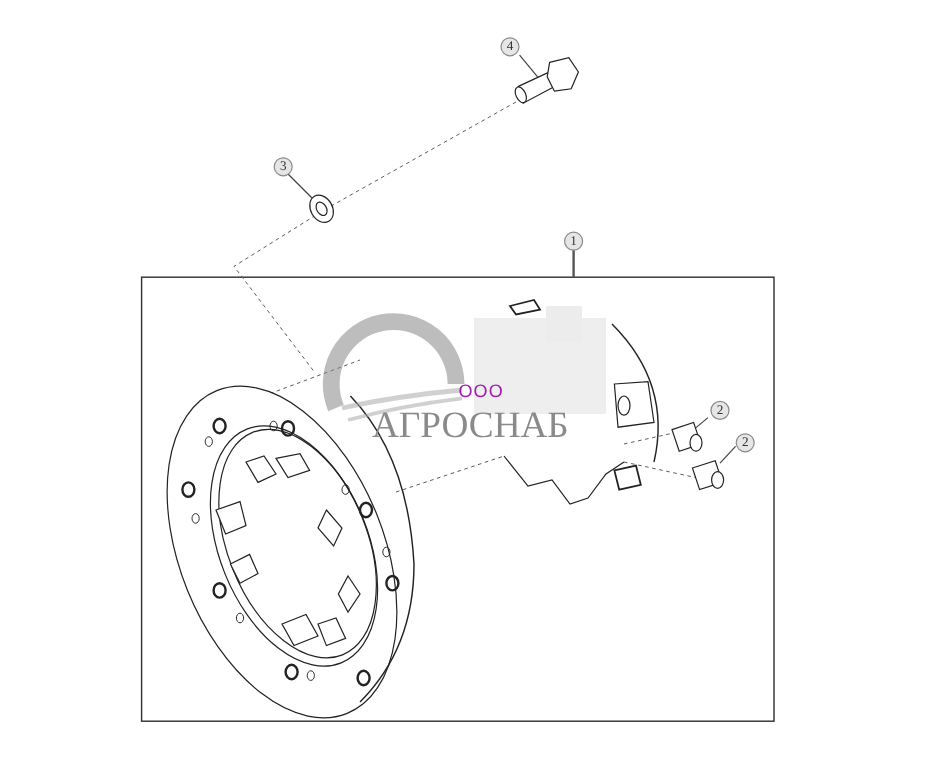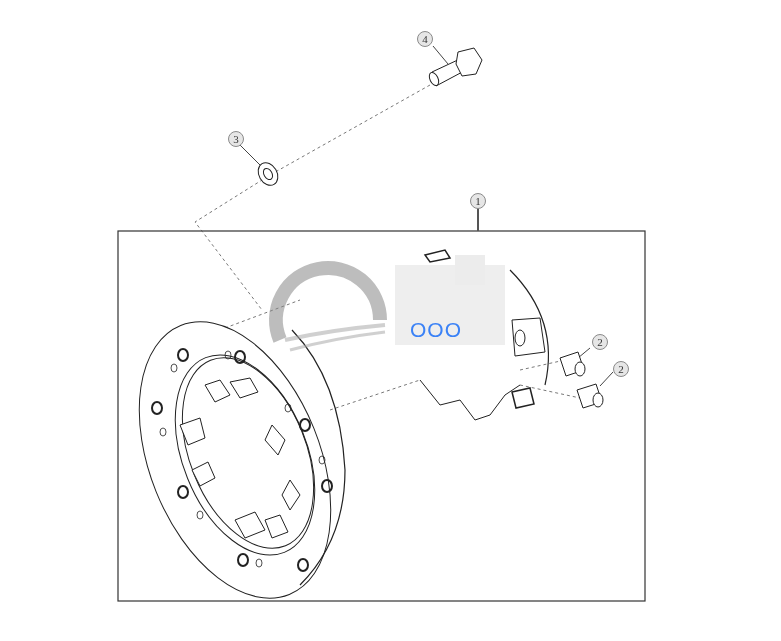--- a/index.html
+++ b/index.html
@@ -1,19 +1,19 @@
 <!DOCTYPE html>
 <html><head>
 <meta charset="utf-8">
 <style>
   html, body { margin: 0; padding: 0; background: #ffffff; }
   body { width: 781px; height: 641px; position: relative; overflow: hidden; font-family: "Liberation Serif", serif; }
   .canvas { position: absolute; left: 0; top: 0; width: 781px; height: 641px; }
   .callout { position: absolute; width: 16px; height: 16px; border-radius: 50%; background: #e6e6e6; border: 1px solid #8a8a8a; box-sizing: border-box; font-size: 11px; color: #333; text-align: center; line-height: 14px; font-family: "Liberation Serif", serif; }
-  .logo-ooo { position: absolute; left: 410px; top: 318px; font-size: 21px; color: #3b82f6; font-family: "Liberation Sans", sans-serif; letter-spacing: 1px; }
+  .logo-ooo { position: absolute; left: 382px; top: 318px; font-size: 15px; color: #a21caf; font-family: "Liberation Sans", sans-serif; letter-spacing: 1px; }
   .logo-name { position: absolute; left: 310px; top: 336px; font-size: 31px; color: #8a8a8a; font-family: "Liberation Serif", serif; letter-spacing: 0px; }
 </style>
 </head>
 <body>
 
 <div class="canvas">
 <svg width="781" height="641" viewBox="0 0 781 641" xmlns="http://www.w3.org/2000/svg">
 
   <rect x="118" y="231" width="527" height="370" fill="none" stroke="#333" stroke-width="1.2"></rect>
   <line x1="478" y1="208" x2="478" y2="231" stroke="#555" stroke-width="2"></line>
@@ -97,19 +97,20 @@
   <g opacity="0.55">
     <path d="M280,340 A52,52 0 1 1 380,320" fill="none" stroke="#888" stroke-width="14"></path>
     <path d="M285,340 Q330,330 385,325" stroke="#aaa" stroke-width="4" fill="none"></path>
     <path d="M290,350 Q335,338 385,332" stroke="#aaa" stroke-width="3" fill="none"></path>
     <rect x="395" y="265" width="110" height="80" fill="#ccc" opacity="0.6"></rect>
     <rect x="455" y="255" width="30" height="30" fill="#ddd"></rect>
   </g>
 </svg>
 
 <div class="logo-ooo">ООО</div>
+<div class="logo-name">АГРОСНАБ</div>
 
 <div class="callout" style="left:470px;top:193px;">1</div>
 <div class="callout" style="left:592px;top:334px;">2</div>
 <div class="callout" style="left:613px;top:361px;">2</div>
 <div class="callout" style="left:228px;top:131px;">3</div>
 <div class="callout" style="left:417px;top:31px;">4</div>
 </div>
 
 </body></html>

